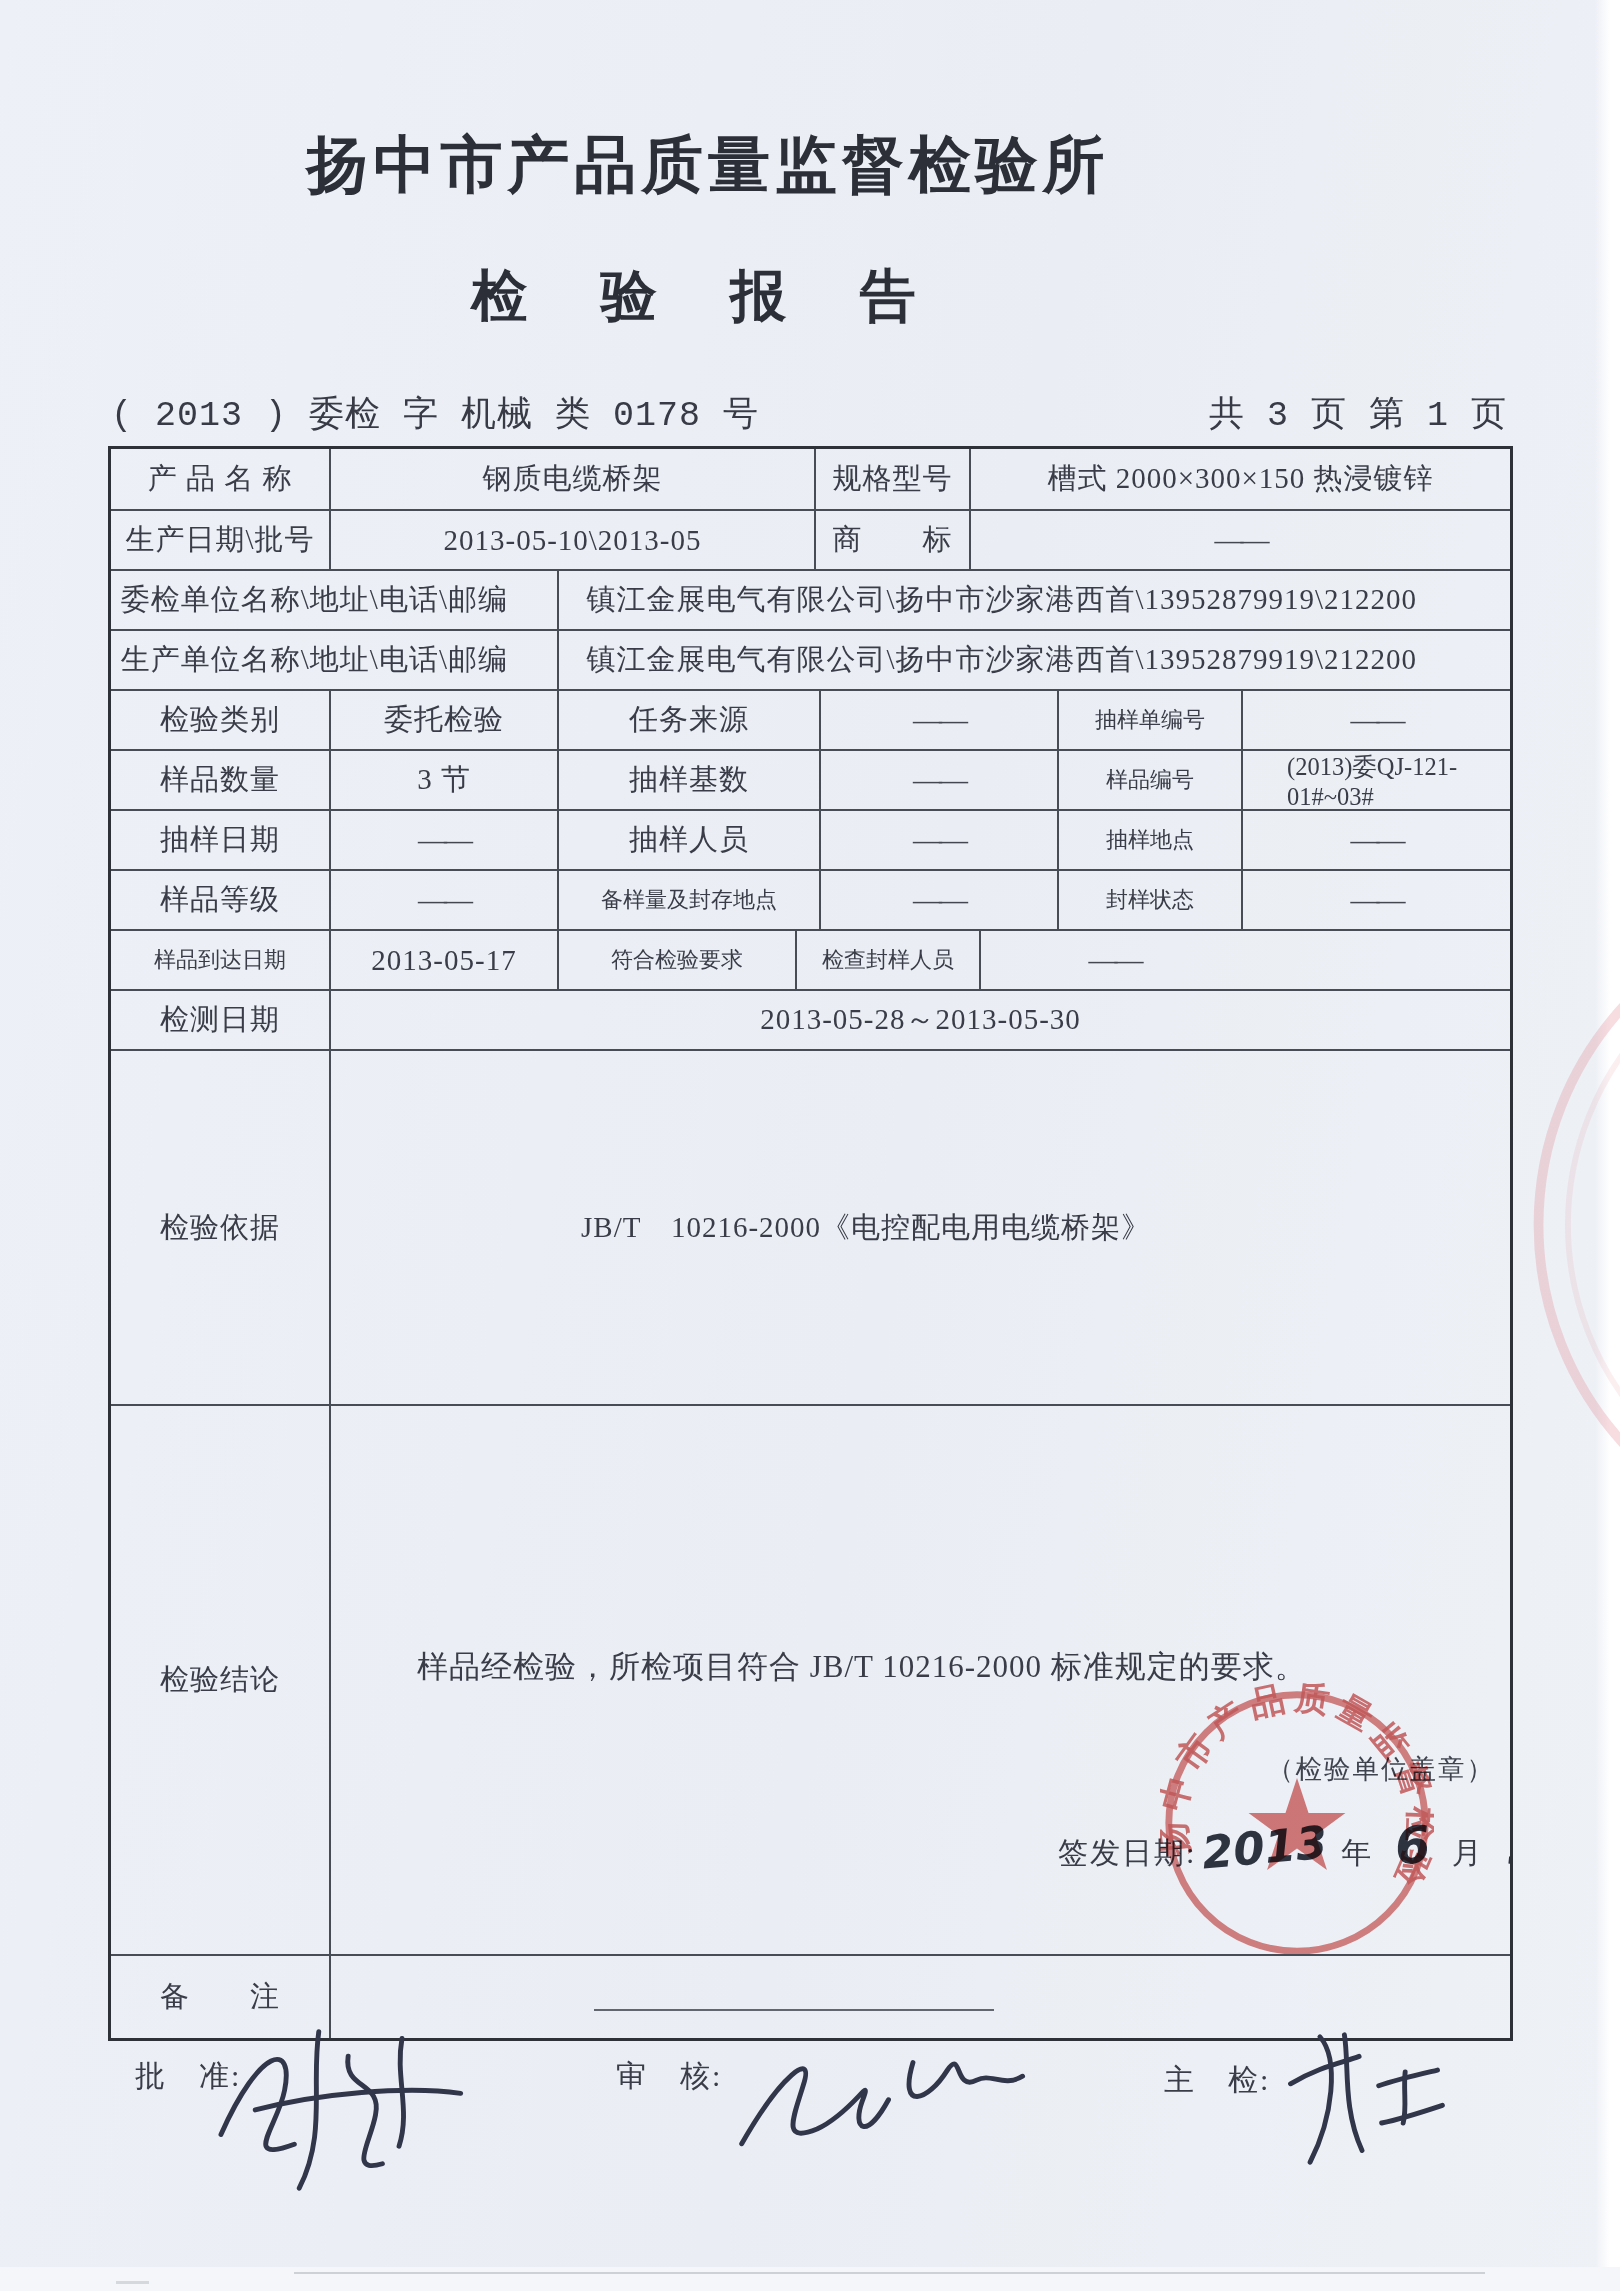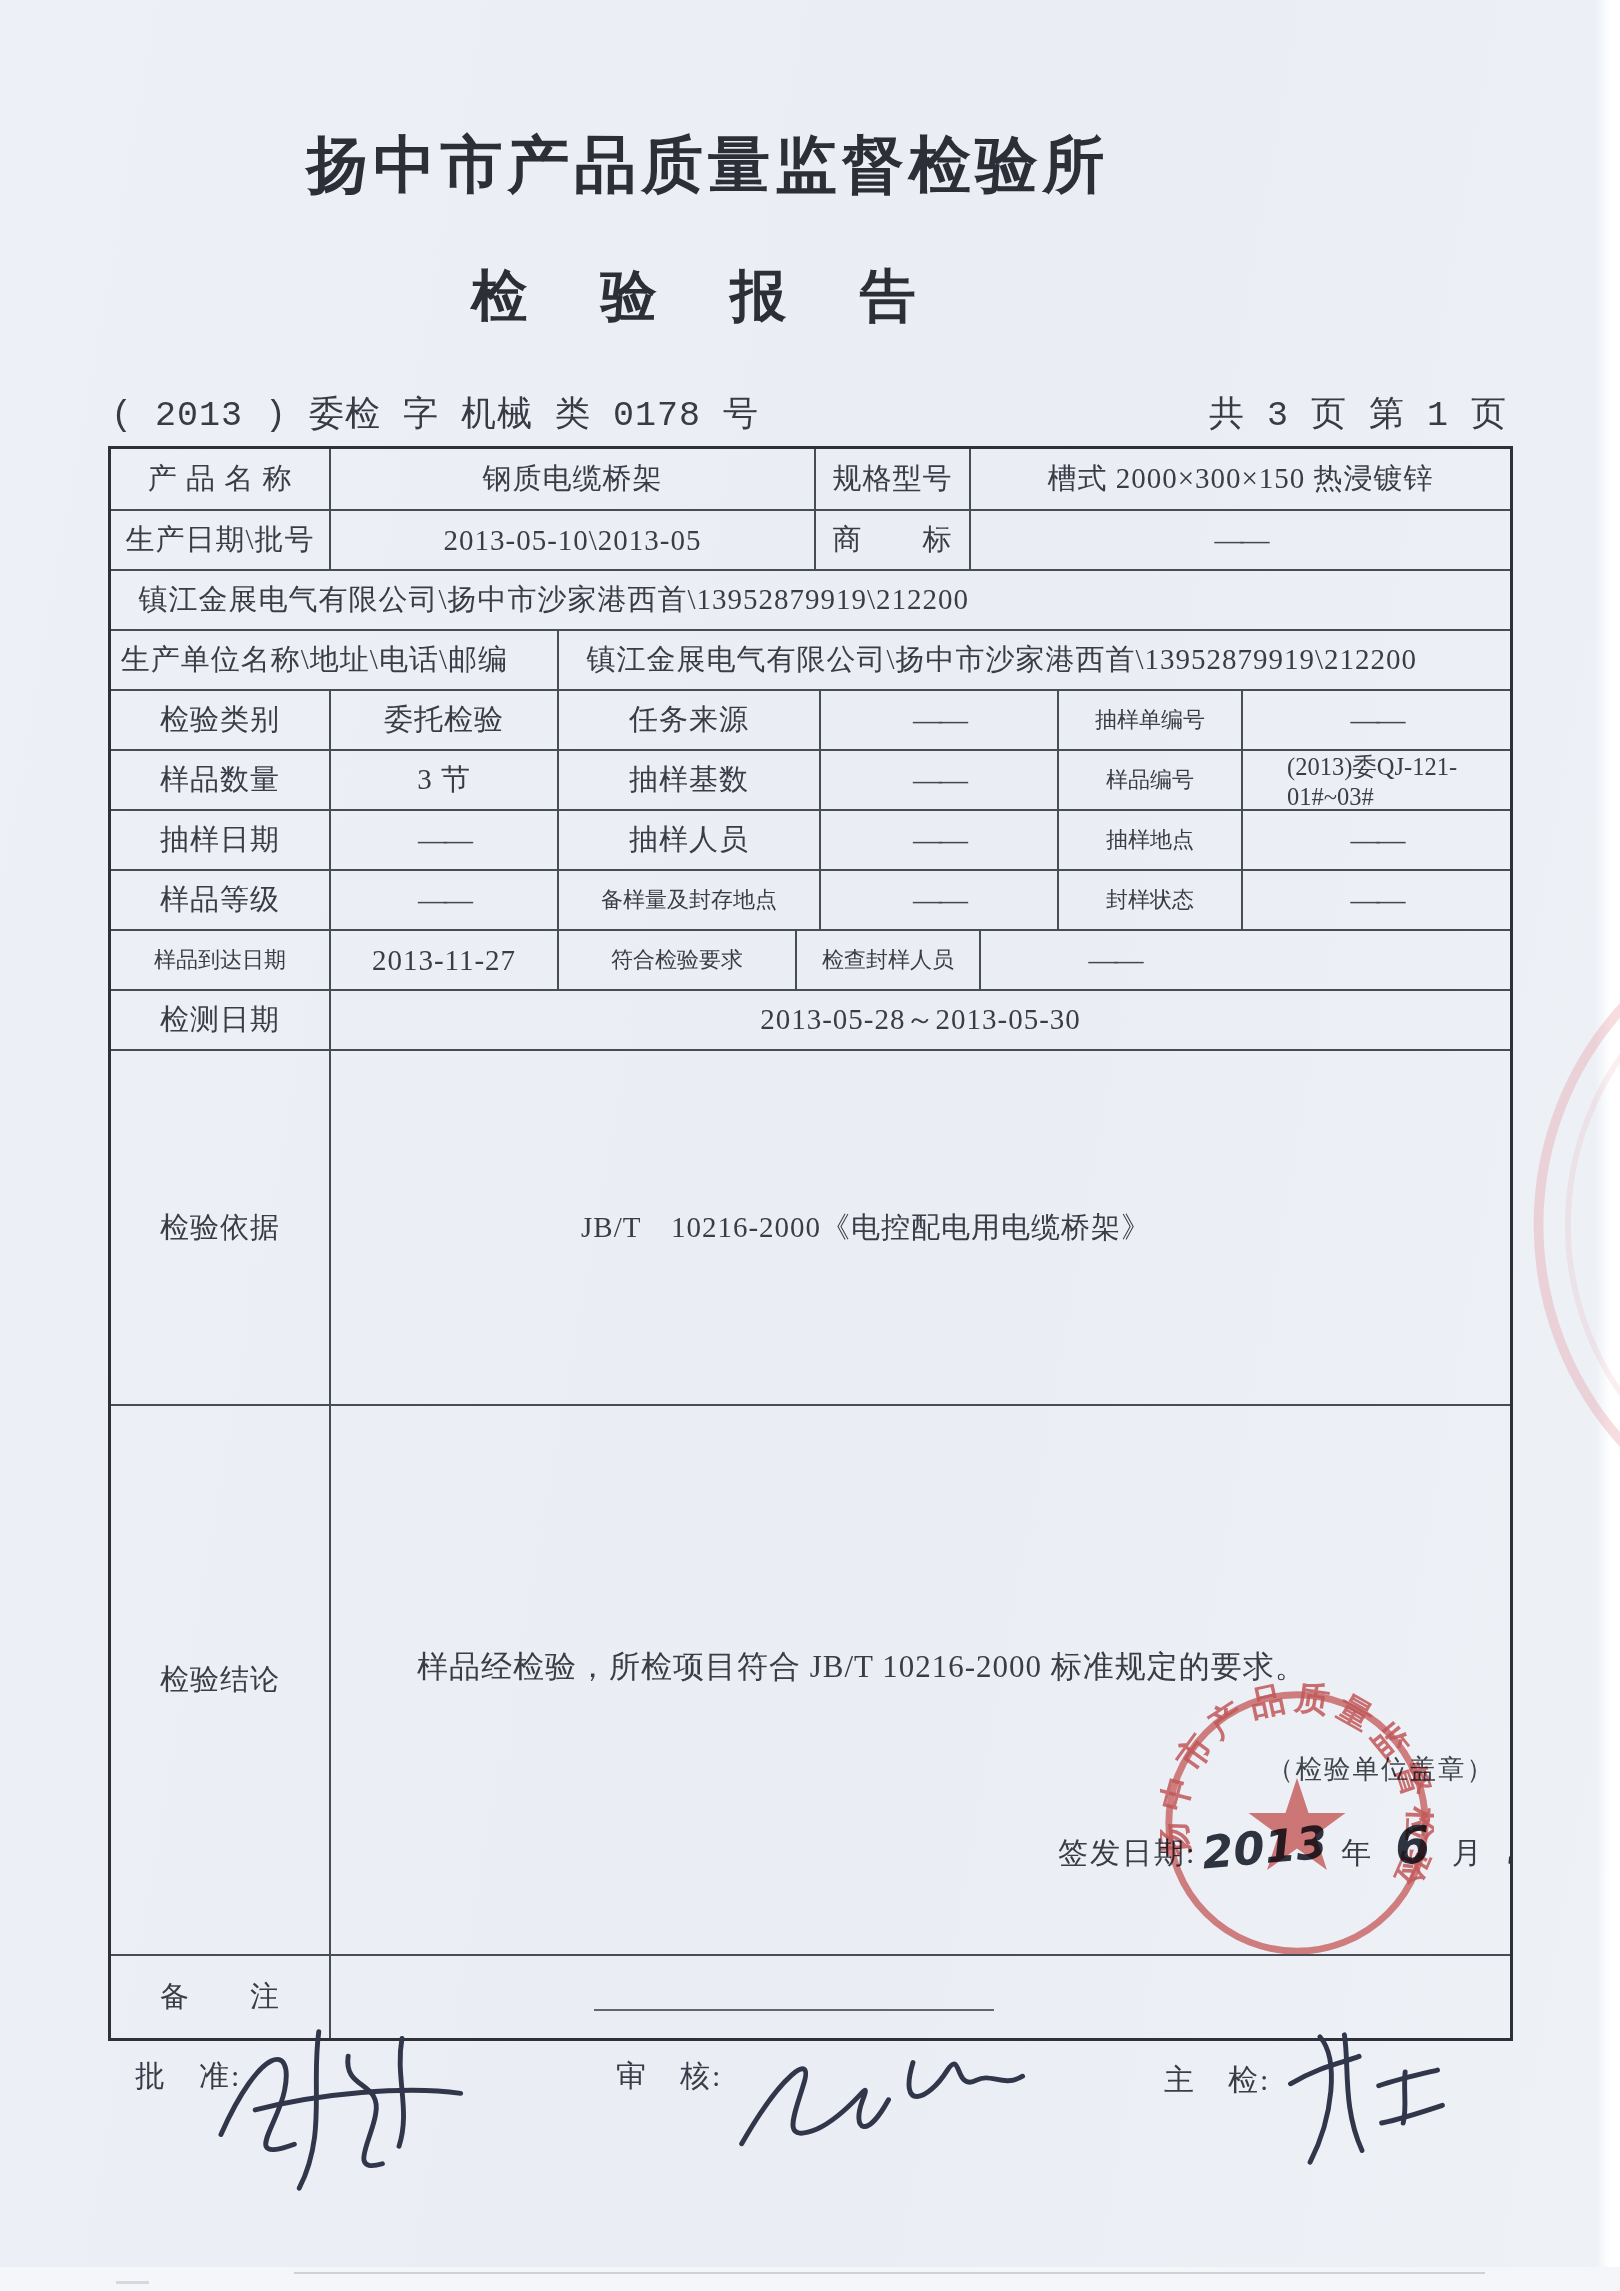--- a/index.html
+++ b/index.html
@@ -109,20 +109,21 @@
     </div>
 
     <div class="trow h-s">
       <div class="tcell w222">生产日期\批号</div>
       <div class="tcell w495">2013-05-10\2013-05</div>
       <div class="tcell w158">商　　标</div>
       <div class="tcell w552 dash">——</div>
     </div>
 
     <div class="trow h-s">
+      <div class="tcell w455 pad-l">委检单位名称\地址\电话\邮编</div>
       <div class="tcell w972 pad-l28">镇江金展电气有限公司\扬中市沙家港西首\13952879919\212200</div>
     </div>
 
     <div class="trow h-s">
       <div class="tcell w455 pad-l">生产单位名称\地址\电话\邮编</div>
       <div class="tcell w972 pad-l28">镇江金展电气有限公司\扬中市沙家港西首\13952879919\212200</div>
     </div>
 
     <div class="trow h-s">
       <div class="tcell w222">检验类别</div>
@@ -155,21 +156,21 @@
       <div class="tcell w222">样品等级</div>
       <div class="tcell w233 dash">——</div>
       <div class="tcell w267 tight">备样量及封存地点</div>
       <div class="tcell w243 dash">——</div>
       <div class="tcell w188 tight">封样状态</div>
       <div class="tcell w274 dash">——</div>
     </div>
 
     <div class="trow h-s">
       <div class="tcell w222 tight">样品到达日期</div>
-      <div class="tcell w233">2013-11-27</div>
+      <div class="tcell w233">2013-05-17</div>
       <div class="tcell w243 tight">符合检验要求</div>
       <div class="tcell w188 tight">检查封样人员</div>
       <div class="tcell w274 dash">——</div>
     </div>
 
     <div class="trow h-s">
       <div class="tcell w222">检测日期</div>
       <div class="tcell w1205">2013-05-28～2013-05-30</div>
     </div>
 

